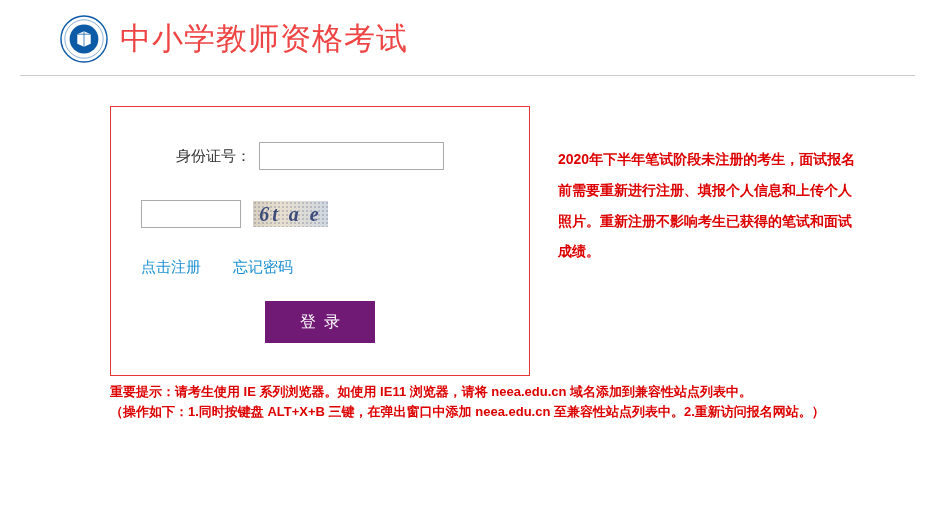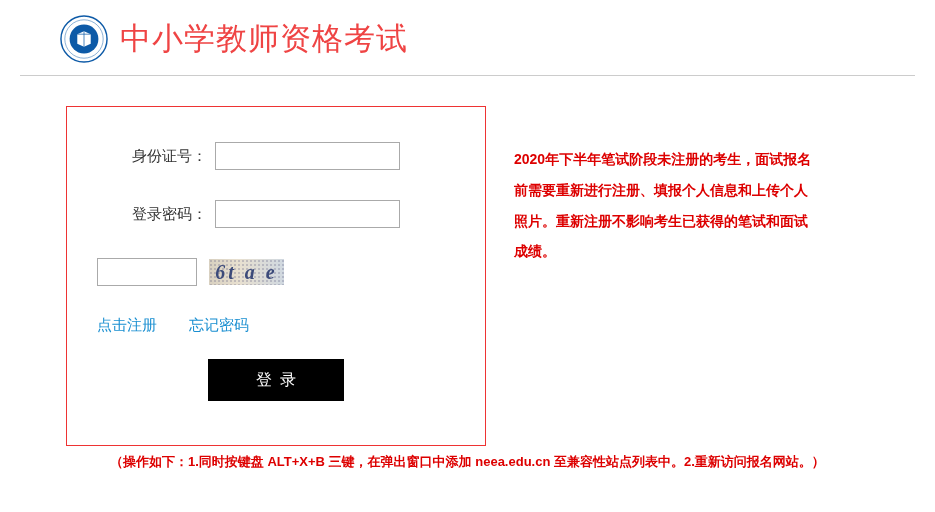--- a/index.html
+++ b/index.html
@@ -27,21 +27,21 @@
       color: #ef4444;
       font-weight: normal;
       letter-spacing: 1px;
     }
     .divider {
       border-top: 1px solid #ccc;
       margin: 0 20px;
     }
     .content {
       display: flex;
-      padding: 30px 50px 0 66px;
+      padding: 30px 50px 0 110px;
       gap: 28px;
     }
     .login-box {
       border: 1px solid #e33;
       width: 420px;
       padding: 35px 30px 28px;
     }
     .form-row {
       display: flex;
       align-items: center;
@@ -94,24 +94,24 @@
       gap: 32px;
       margin-bottom: 24px;
     }
     .links-row a {
       color: #1a8fd1;
       text-decoration: none;
       font-size: 15px;
     }
     .login-btn {
       display: block;
-      margin: 16px auto;
-      width: 136px;
+      margin: 4px auto;
+      width: 110px;
       height: 42px;
-      background: #000000;
+      background: #701a75;
       color: #fff;
       border: none;
       font-size: 16px;
       cursor: pointer;
       letter-spacing: 8px;
       text-indent: 8px;
     }
     .side-notice {
       flex: 1;
       padding-top: 38px;
@@ -146,33 +146,30 @@
 </div>
 
 <div class="divider"></div>
 
 <div class="content">
   <div class="login-box">
     <div class="form-row">
       <label class="form-label">身份证号：</label>
       <input type="text" class="form-input" value="" style="">
     </div>
-    <div class="form-row">
-      <label class="form-label">登录密码：</label>
-      <input type="password" class="form-input" value="" style="">
-    </div>
     <div class="form-row captcha-row">
       <input type="text" class="form-input" value="" style="">
       <span class="captcha-img">6t a e</span>
     </div>
     <div class="links-row">
       <a href="#">点击注册</a>
       <a href="#">忘记密码</a>
     </div>
     <button class="login-btn">登录</button>
   </div>
 
   <div class="side-notice">2020年下半年笔试阶段未注册的考生，面试报名前需要重新进行注册、填报个人信息和上传个人照片。重新注册不影响考生已获得的笔试和面试成绩。</div>
 </div>
 
 <div class="bottom-notice">
+  <div>重要提示：请考生使用 IE 系列浏览器。如使用 IE11 浏览器，请将 neea.edu.cn 域名添加到兼容性站点列表中。</div>
   <div>（操作如下：1.同时按键盘 ALT+X+B 三键，在弹出窗口中添加 neea.edu.cn 至兼容性站点列表中。2.重新访问报名网站。）</div>
 </div>
 
 </body></html>

